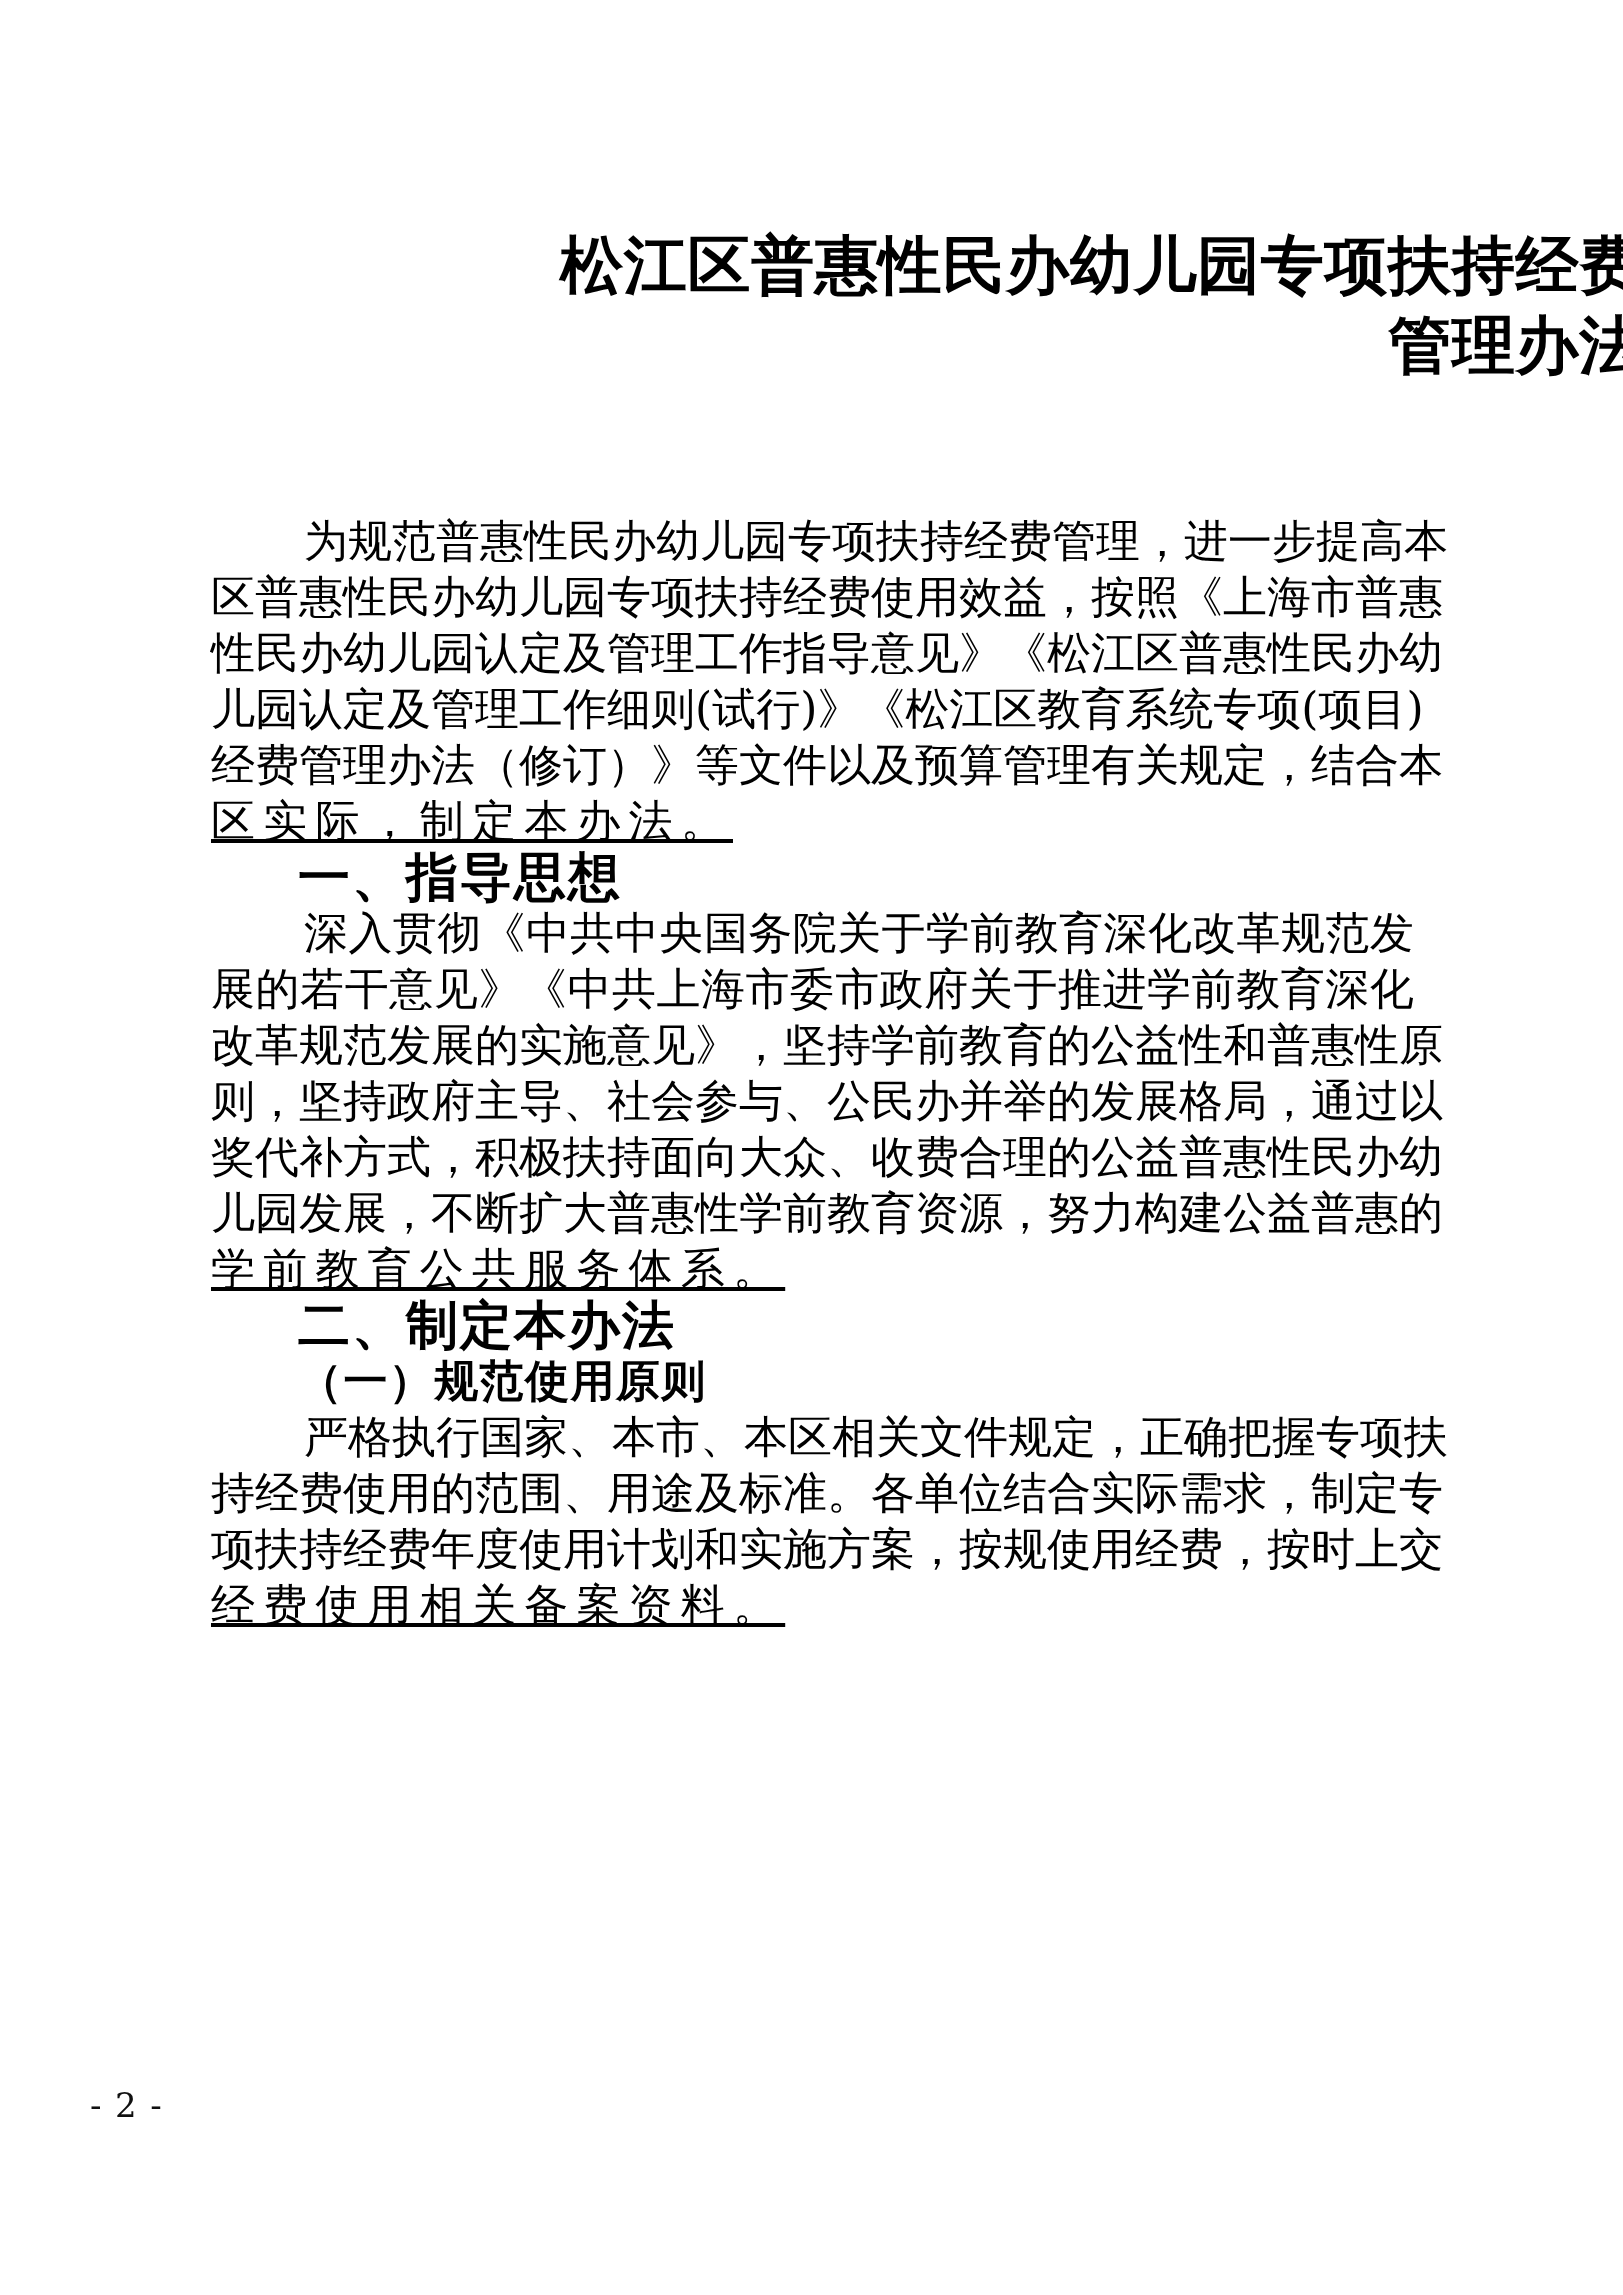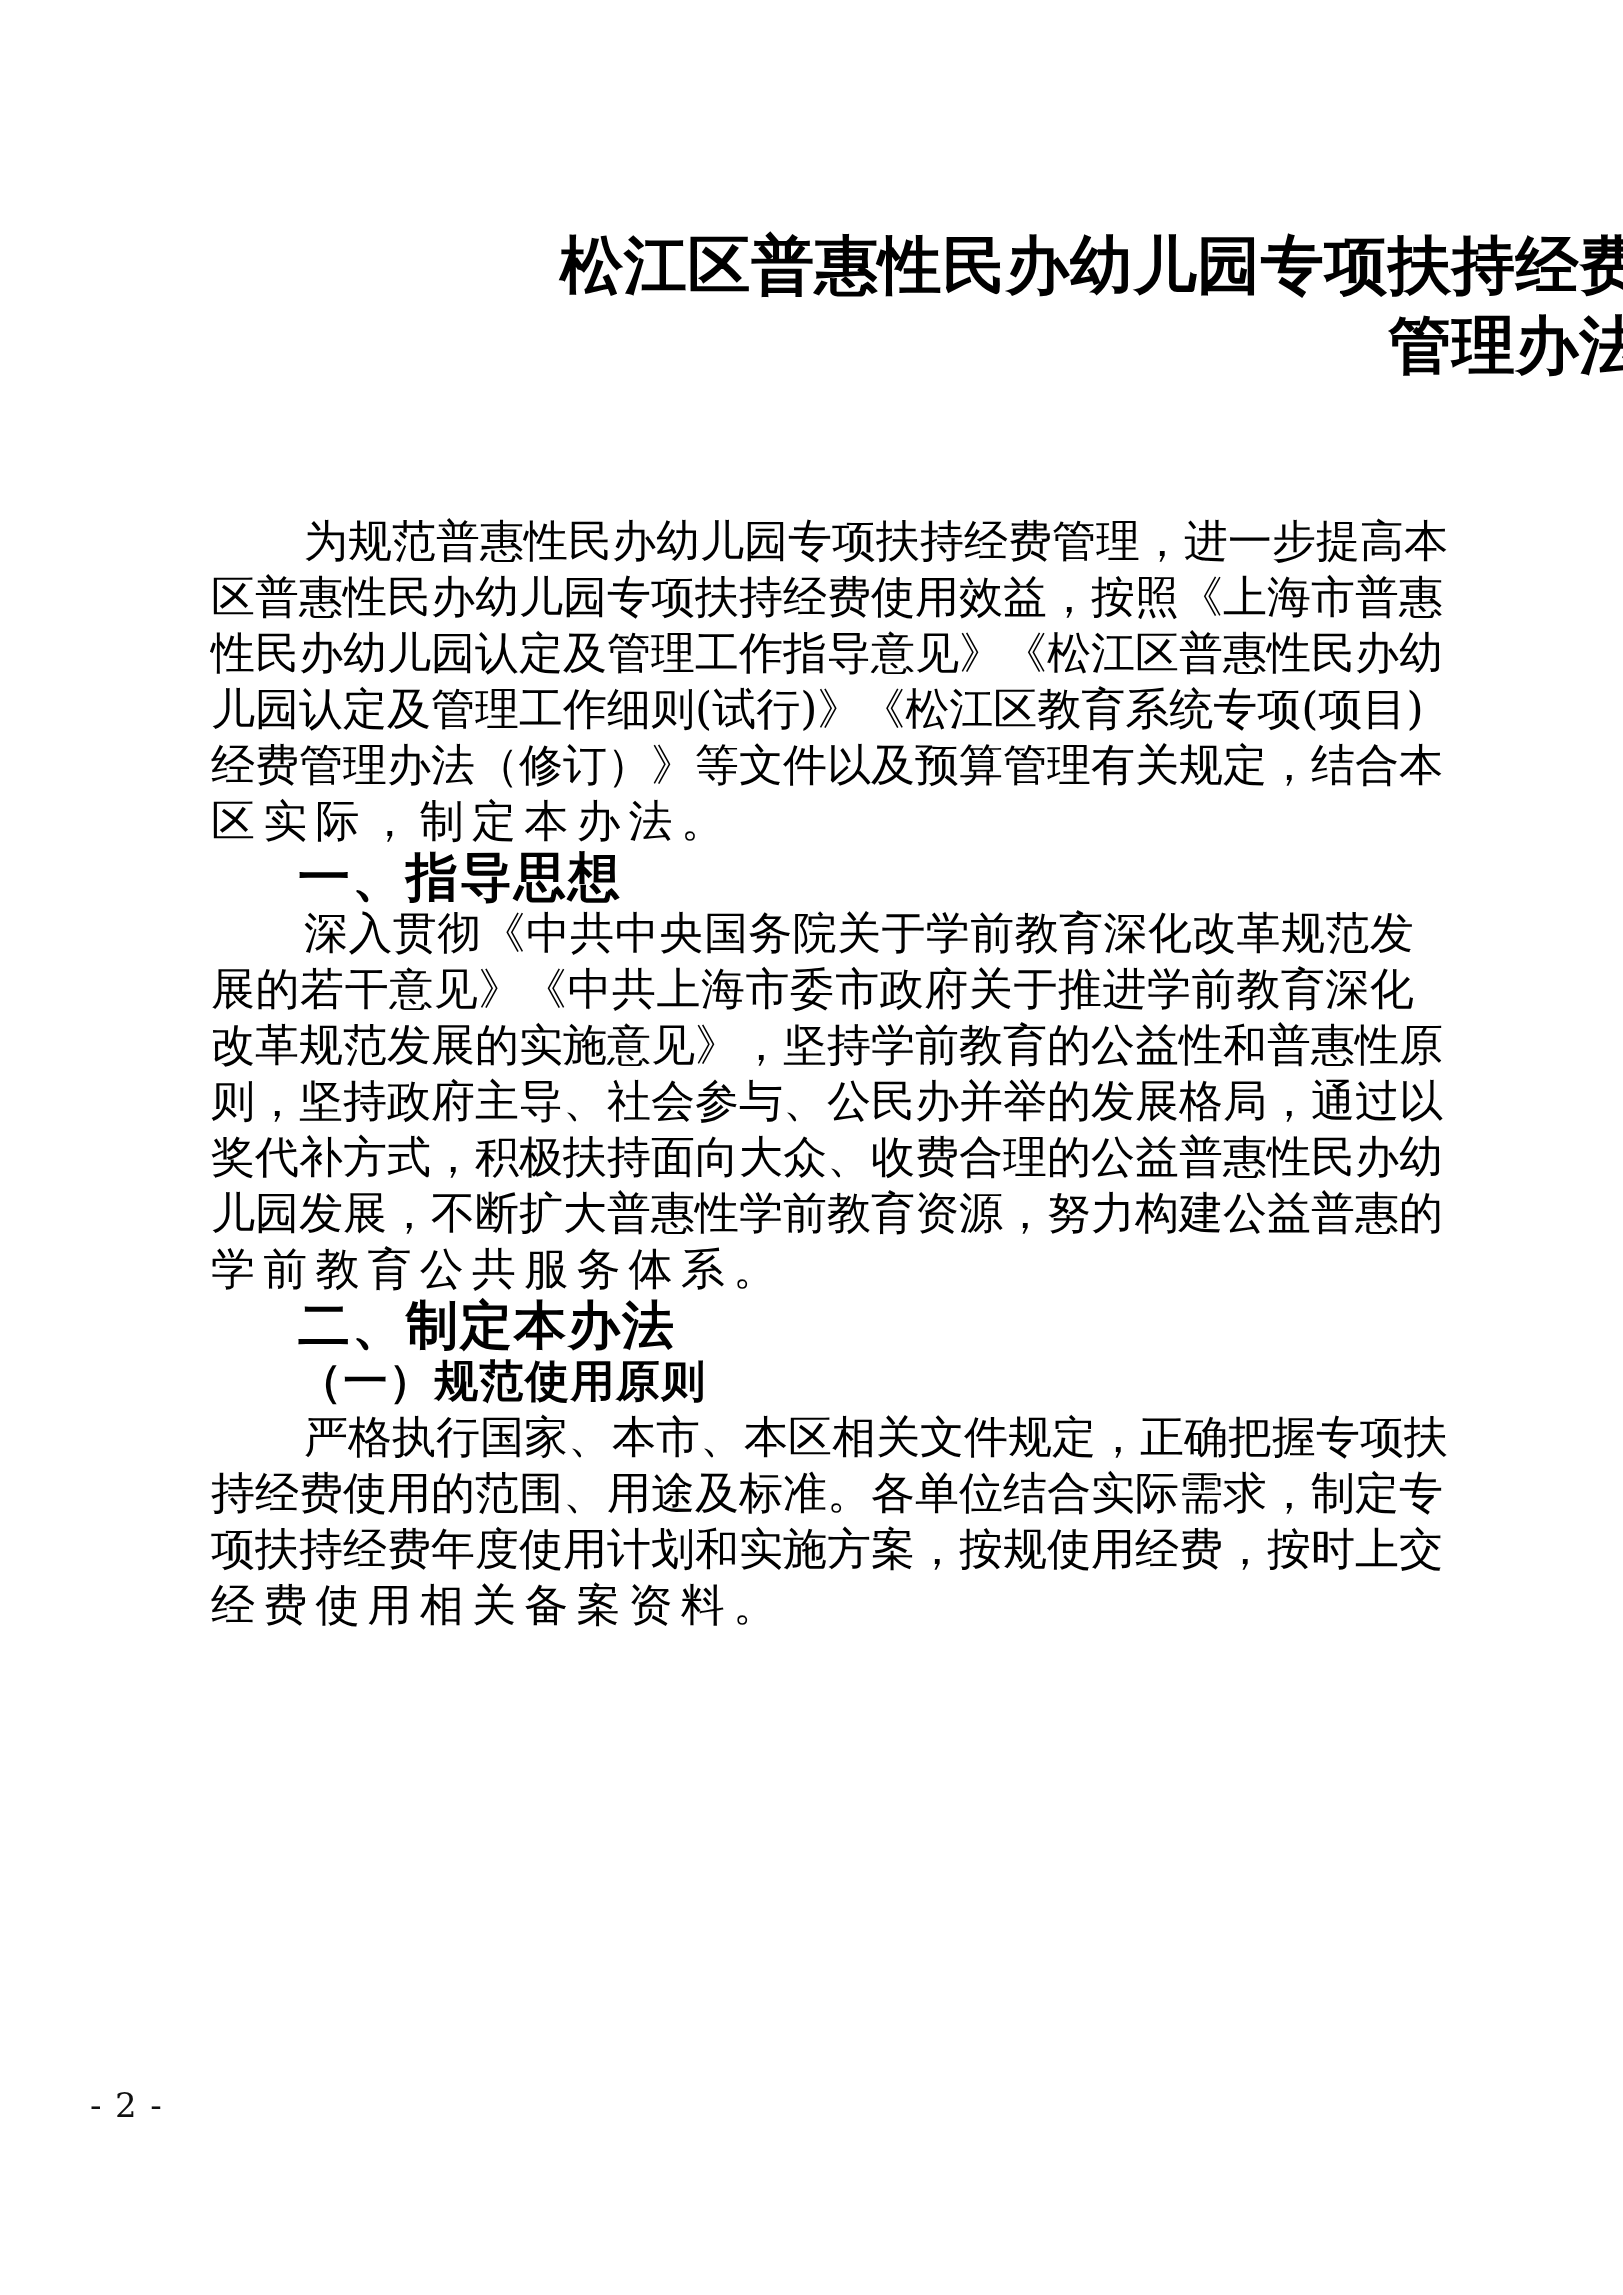--- a/index.html
+++ b/index.html
@@ -77,20 +77,21 @@
   .tl.ind {
     padding-left: 93px;
   }
   .tl.ind.just {
     width: calc(100% - 93px);
     margin-left: 93px;
     padding-left: 0;
   }
   .tl.flow {
     letter-spacing: 8.2px;
+    text-decoration: underline;
   }
 
   
   .h-sec {
     font-family: "DejaVu Sans", "Liberation Sans", sans-serif;
     font-weight: 700;
     font-size: 52px;
     line-height: 56px;
     height: 56px;
     padding-left: 87px;

